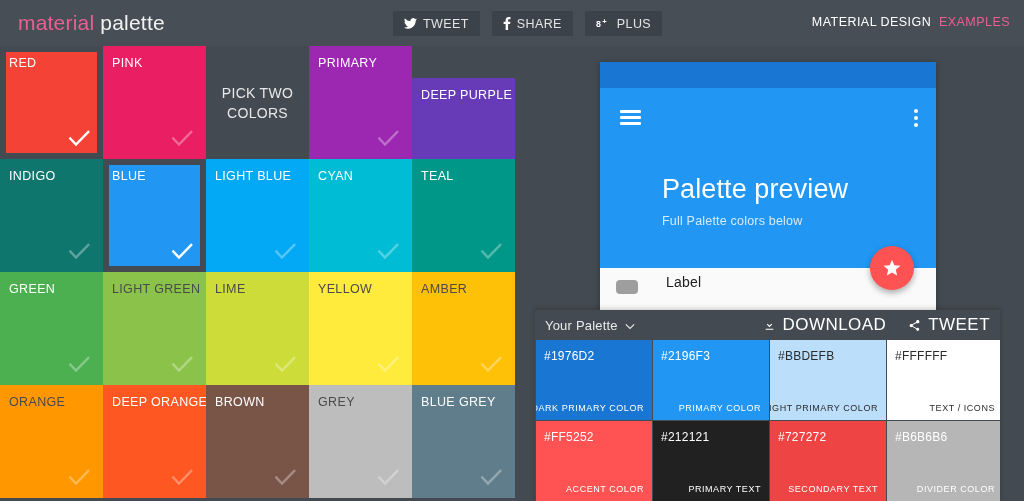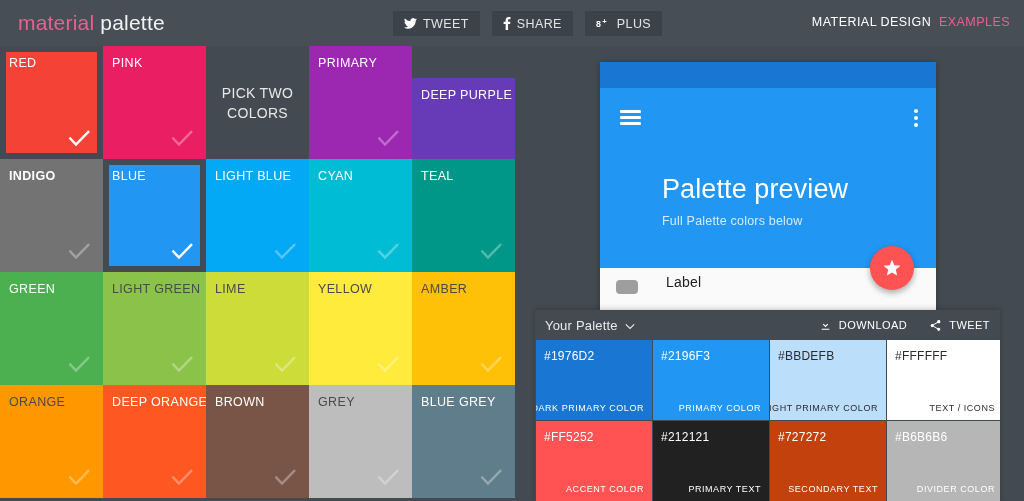--- a/index.html
+++ b/index.html
@@ -157,21 +157,21 @@
     margin-left: 10px; font-size: 13px; color: #E9EAEB; letter-spacing: .2px;
     display: flex; align-items: center; gap: 7px; cursor: pointer;
   }
   .caret { display: inline-block; }
   .pal-actions {
     position: absolute; right: 10px; top: 0; height: 30px;
     display: flex; align-items: center; gap: 22px;
   }
   .pal-act {
     display: flex; align-items: center; gap: 7px;
-    font-size: 11px; letter-spacing: .45px; color: #FFFFFF;
+    font-size: 17px; letter-spacing: .45px; color: #FFFFFF;
     cursor: pointer; white-space: nowrap;
   }
   .pal-act svg { display: block; }
   .pal-grid {
     display: grid;
     grid-template-columns: repeat(4, 116px);
     grid-template-rows: 80px 80px;
     gap: 1px;
     margin-left: 1px;
   }
@@ -259,21 +259,21 @@
         </span>
       </div>
       <div class="tile" style="background: rgb(103, 58, 183); margin-top: 32px;">
         <span class="tname">DEEP PURPLE</span>
         <span class="check">
           <svg width="26" height="26" viewBox="0 0 24 24">
             <path fill="none" stroke="#ffffff" stroke-width="2.2" stroke-linecap="square" d="M4 12.5 9.2 18 20.5 6.5"></path>
           </svg>
         </span>
       </div>
-      <div class="tile" style="background: #737373; font-weight: bold;">
+      <div class="tile" style="background: #0f766e;">
         <span class="tname">INDIGO</span>
         <span class="check">
           <svg width="26" height="26" viewBox="0 0 24 24">
             <path fill="none" stroke="#ffffff" stroke-width="2.2" stroke-linecap="square" d="M4 12.5 9.2 18 20.5 6.5"></path>
           </svg>
         </span>
       </div>
       <div class="tile selected" style="background: rgb(33, 150, 243);">
         <span class="tname">BLUE</span>
         <span class="check">
@@ -464,21 +464,21 @@
           <span class="role">TEXT / ICONS</span>
         </div>
         <div class="sw" style="background: rgb(255, 82, 82);">
           <span class="hex">#FF5252</span>
           <span class="role">ACCENT COLOR</span>
         </div>
         <div class="sw" style="background: rgb(33, 33, 33); padding-left: 24px;">
           <span class="hex">#212121</span>
           <span class="role">PRIMARY TEXT</span>
         </div>
-        <div class="sw" style="background: #c2410c;">
+        <div class="sw" style="background: #ef4444;">
           <span class="hex">#727272</span>
           <span class="role">SECONDARY TEXT</span>
         </div>
         <div class="sw" style="background: rgb(182, 182, 182);">
           <span class="hex">#B6B6B6</span>
           <span class="role">DIVIDER COLOR</span>
         </div>
       </div>
   </div>
 

